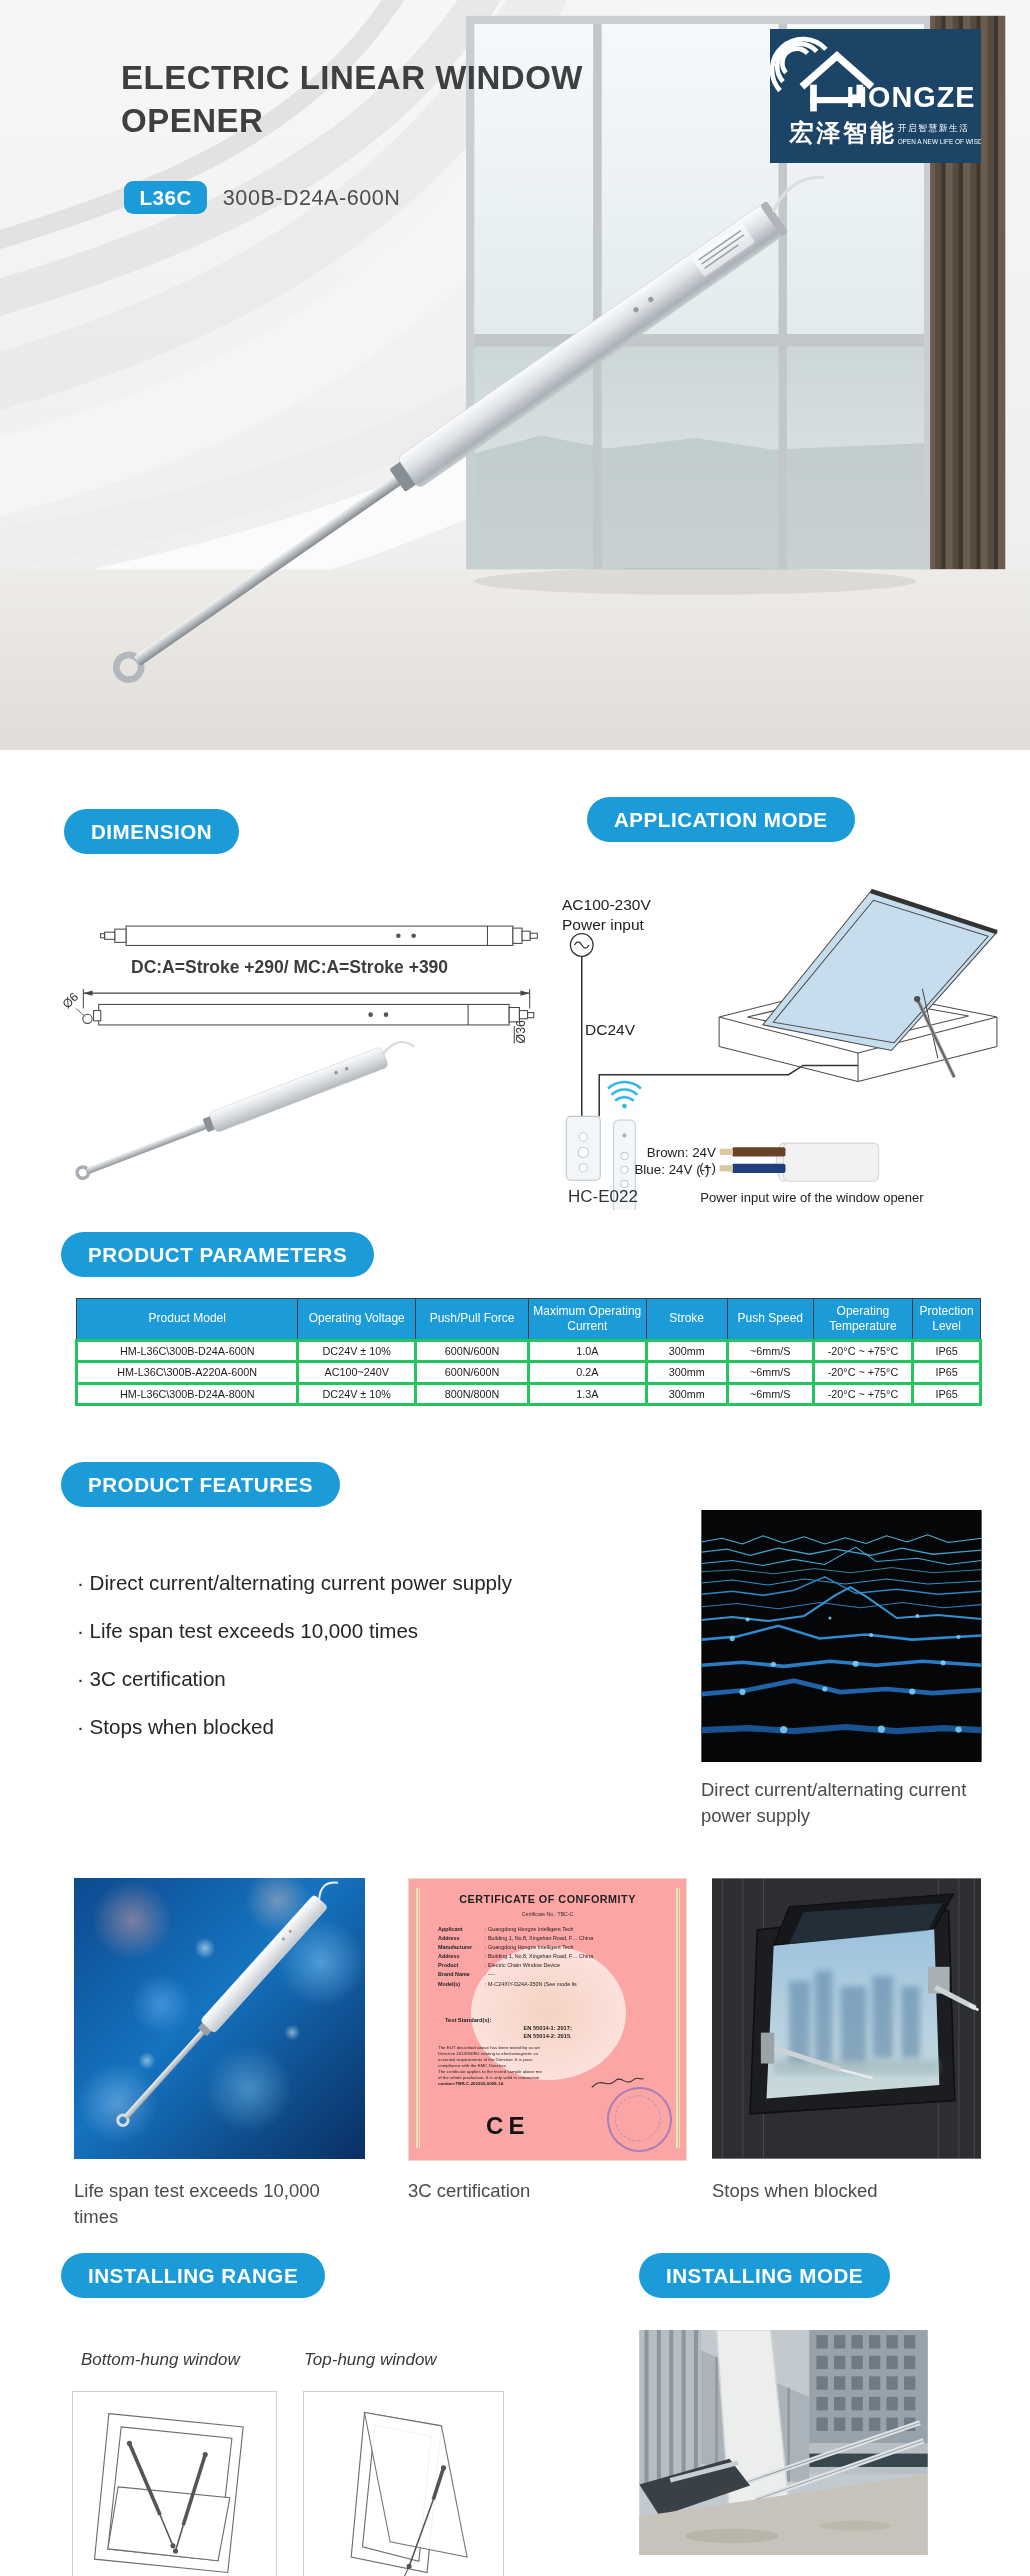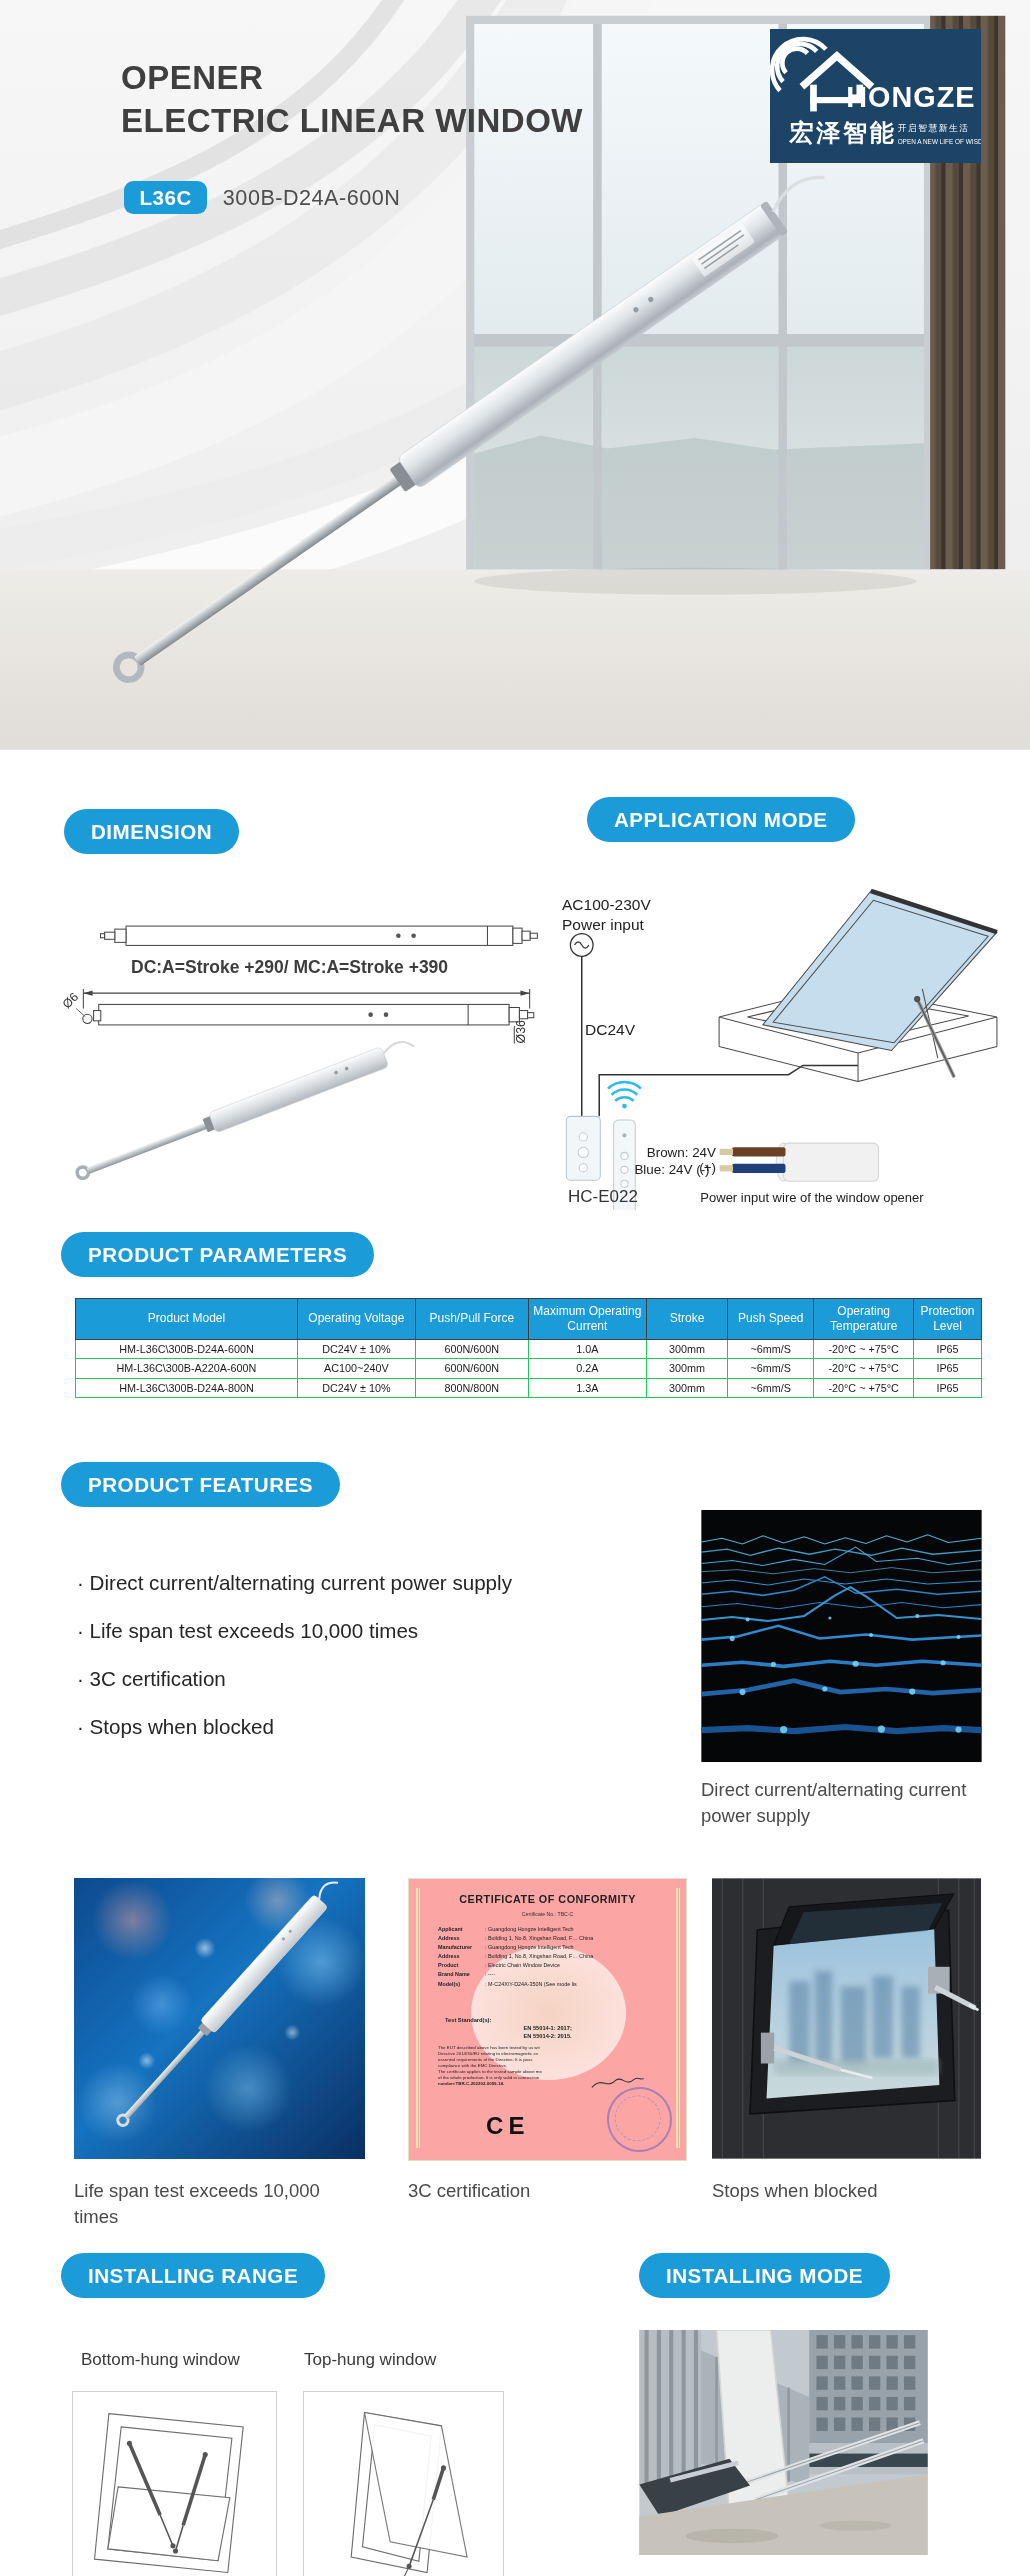--- a/index.html
+++ b/index.html
@@ -3,37 +3,37 @@
 <meta charset="utf-8">
 <style>
   html,body{margin:0;padding:0;}
   body{width:1030px;height:2865px;position:relative;background:#ffffff;
        font-family:"Liberation Sans", sans-serif;color:#333;}
   .abs{position:absolute;}
   .pill{position:absolute;display:inline-flex;align-items:center;justify-content:center;
         background:#1b9bd8;color:#fff;border-radius:25px;height:45px;padding:0 27px;
         font-size:20.6px;font-weight:600;letter-spacing:0.5px;white-space:nowrap;}
   .cap{position:absolute;font-size:18.5px;color:#4a4a4a;line-height:26px;}
-  .lbl{position:absolute;font-size:17px;color:#3a3a3a;}
+  .lbl{position:absolute;font-size:17px;color:#3a3a3a;font-style:italic;}
   .box{position:absolute;background:#fff;border:0.5px solid #cfcfcf;box-sizing:border-box;}
   .photo{position:absolute;overflow:hidden;}
   
   #hero{left:0;top:0;width:1030px;height:750px;overflow:hidden;
         background:linear-gradient(180deg,#f7f7f7,#ececec);}
   #title{left:121px;top:56px;font-size:33px;line-height:43px;font-weight:600;color:#3f3f3f;letter-spacing:0.5px;}
   #modelrow{left:124px;top:181px;display:flex;align-items:center;gap:15.5px;}
   #badge{background:#1b9bd8;color:#fff;border-radius:9.3px;height:33px;padding:0 15.5px;
          display:flex;align-items:center;font-size:20.6px;font-weight:700;letter-spacing:0.5px;}
   #model{font-size:21.6px;color:#4d4d4d;letter-spacing:0.5px;}
   #logo{left:770px;top:29px;width:211px;height:134px;background:#1c4467;}
   
   table.params{position:absolute;left:75px;top:1298px;width:907px;border-collapse:collapse;table-layout:fixed;}
   table.params th{background:#1b9bd8;color:#fff;font-size:12px;font-weight:500;line-height:15.5px;
                   border:1px solid #3f3f3f;padding:4.6px 2.1px;text-align:center;}
-  table.params td{font-size:10.8px;color:#1c1c1c;border:1px solid #22c55e;padding:3.1px 2.1px;
+  table.params td{font-size:10.8px;color:#1c1c1c;border:3px solid #22c55e;padding:3.1px 2.1px;
                   text-align:center;background:#fff;white-space:nowrap;}
   .feat-item{font-size:20.6px;color:#262626;margin-bottom:24px;white-space:nowrap;}
   
   #cert{background:#fca5a5;}
   .cert-col{position:absolute;top:9.3px;width:5.2px;height:260px;opacity:.9;
             background:repeating-linear-gradient(90deg,#d6bf8a 0 1px,#efe3c2 1px 2.6px);}
   .cert-row{display:flex;margin-bottom:3.1px;}
   .cert-row .cl{width:47px;font-weight:700;flex:none;}
   .cert-row .cv{flex:1;}
   .cert-para{font-size:4.4px;line-height:6px;color:#222;}
@@ -105,22 +105,22 @@
       <rect x="660" y="-37" width="870" height="74" rx="12" fill="url(#bodyGrad)" stroke="#c2c8cc"></rect>
       <rect x="1518" y="-37" width="16" height="74" rx="6" fill="#aeb4b9"></rect>
       <circle cx="1205" cy="-8" r="5" fill="#949ba1"></circle>
         <circle cx="1240" cy="-8" r="5" fill="#949ba1"></circle>
       <rect x="1350" y="-28" width="120" height="44" rx="4" fill="#ffffff" opacity=".55"></rect>
       <path d="M1360,-18 H1460 M1360,-8 H1460 M1360,2 H1440" stroke="#9aa0a5" stroke-width="3"></path>
       <path d="M1532,-12 C1582,-42 1622,-34 1652,-10" stroke="#dcdedf" stroke-width="6" fill="none"></path>
     </g>
   </svg>
   <div id="title" class="abs">
+    <div>ELECTRIC LINEAR WINDOW</div>
     <div>OPENER</div>
-    <div>ELECTRIC LINEAR WINDOW</div>
   </div>
   <div id="modelrow" class="abs">
     <div id="badge">L36C</div>
     <div id="model">300B-D24A-600N</div>
   </div>
   <div id="logo" class="abs">
     <svg width="211" height="134" viewBox="0 0 410 260">
       <g transform="translate(52,66) rotate(-42)" stroke="#fff" stroke-width="9" fill="none">
         <path d="M-28,0 a28,28 0 0 1 56,0"></path>
         <path d="M-44,9 a44,44 0 0 1 88,0"></path>

